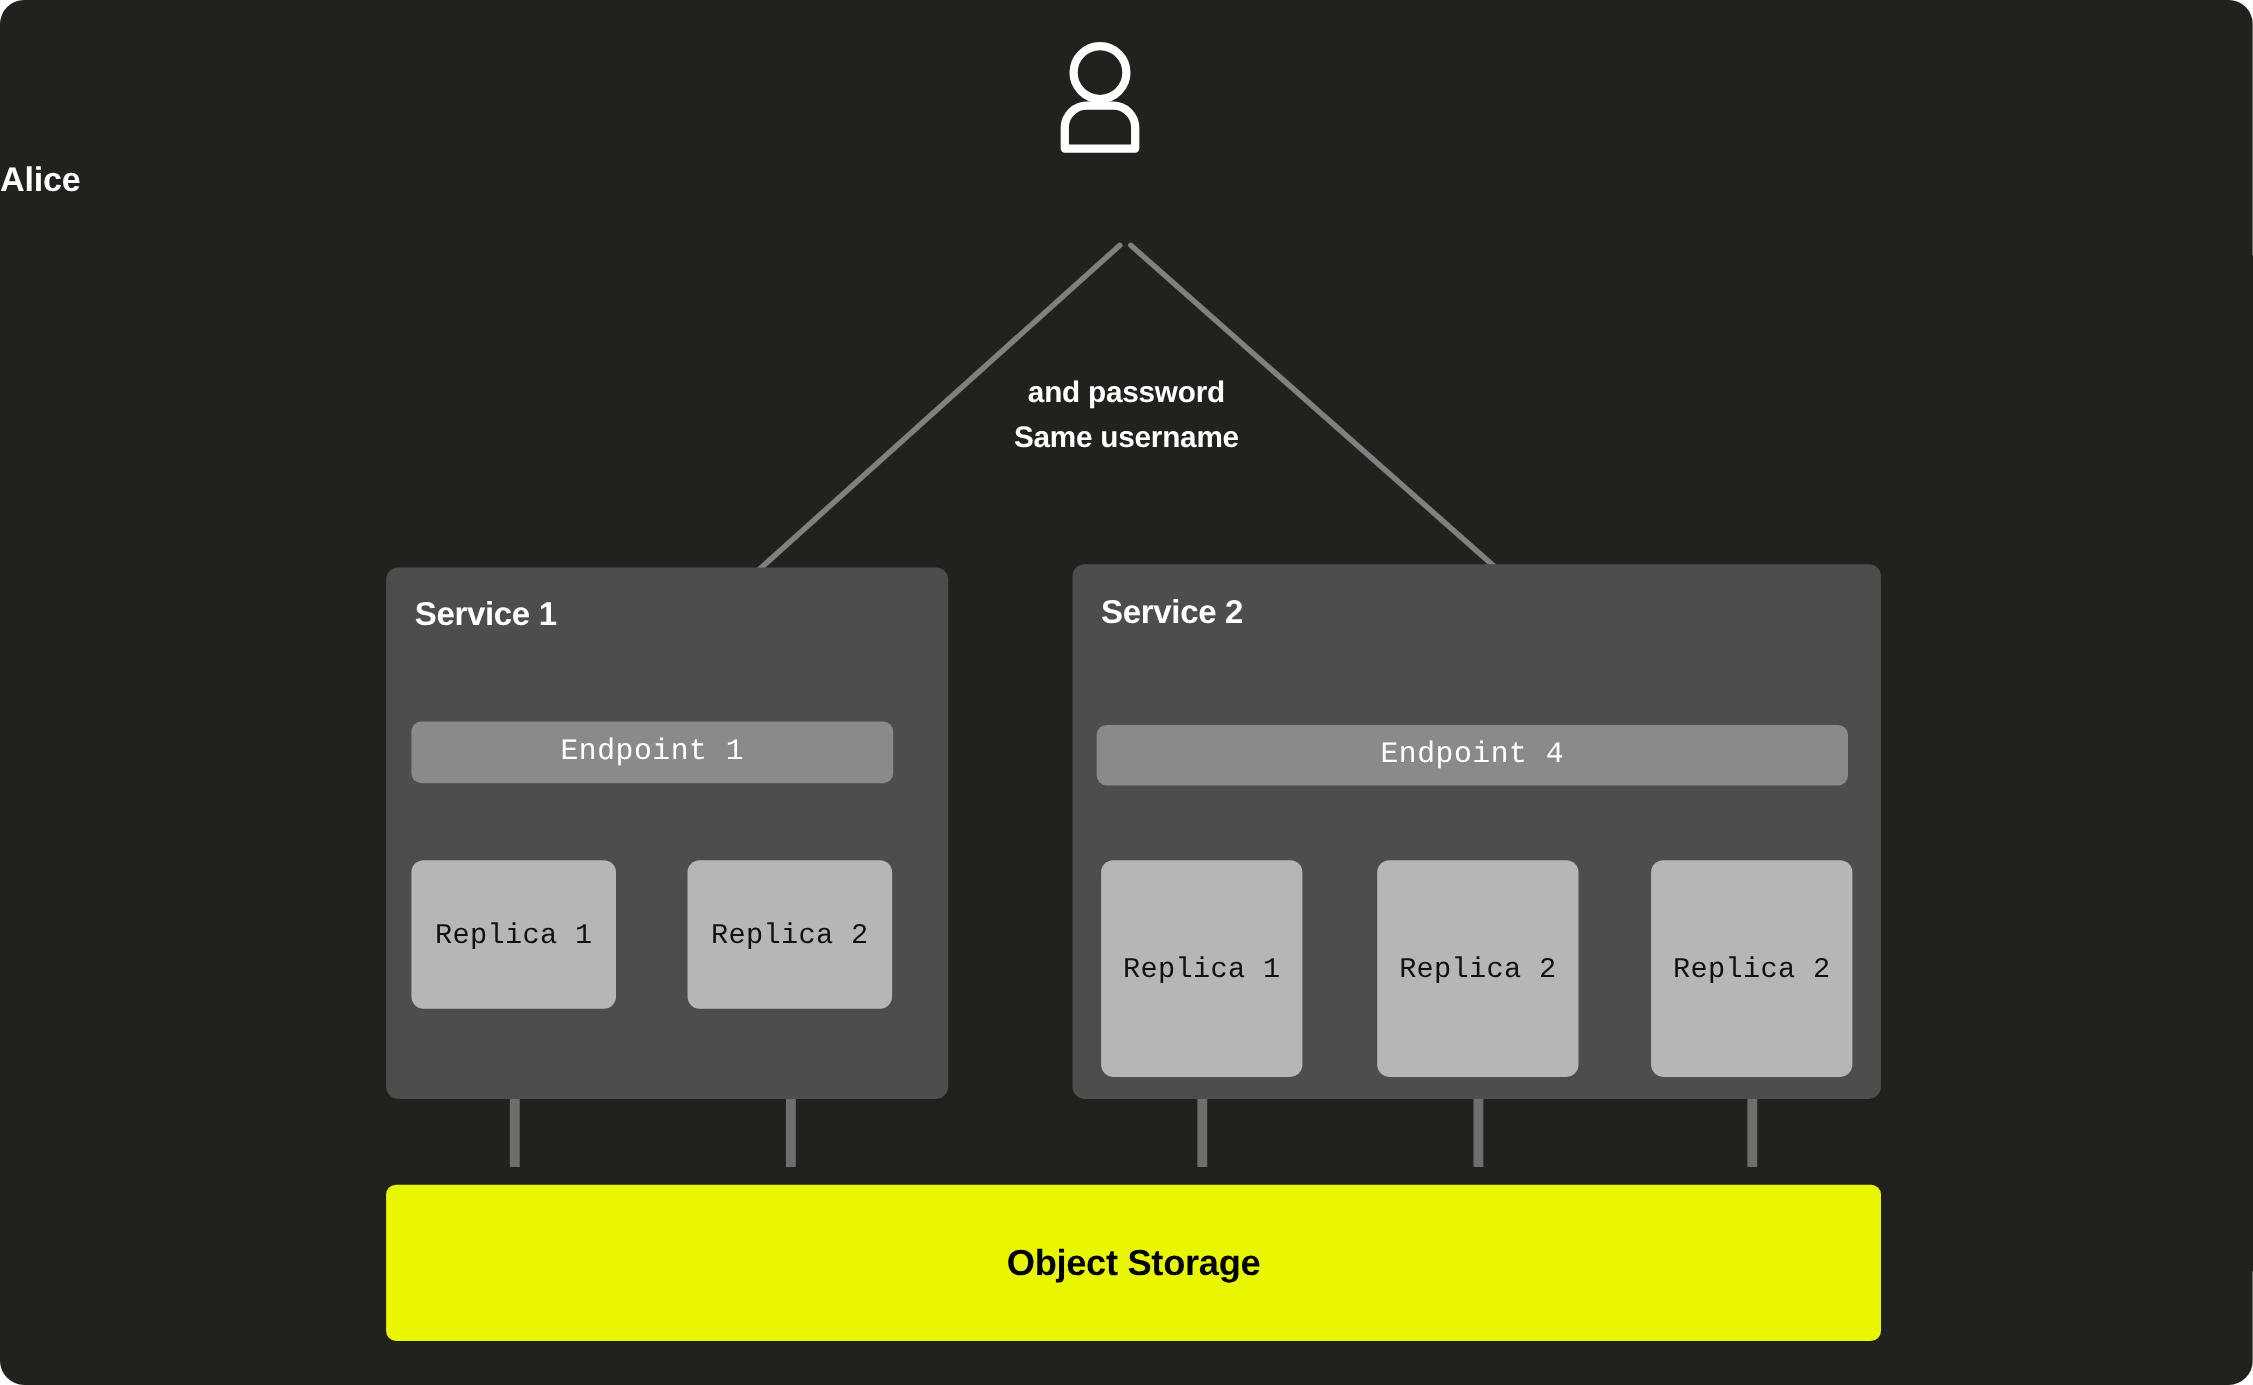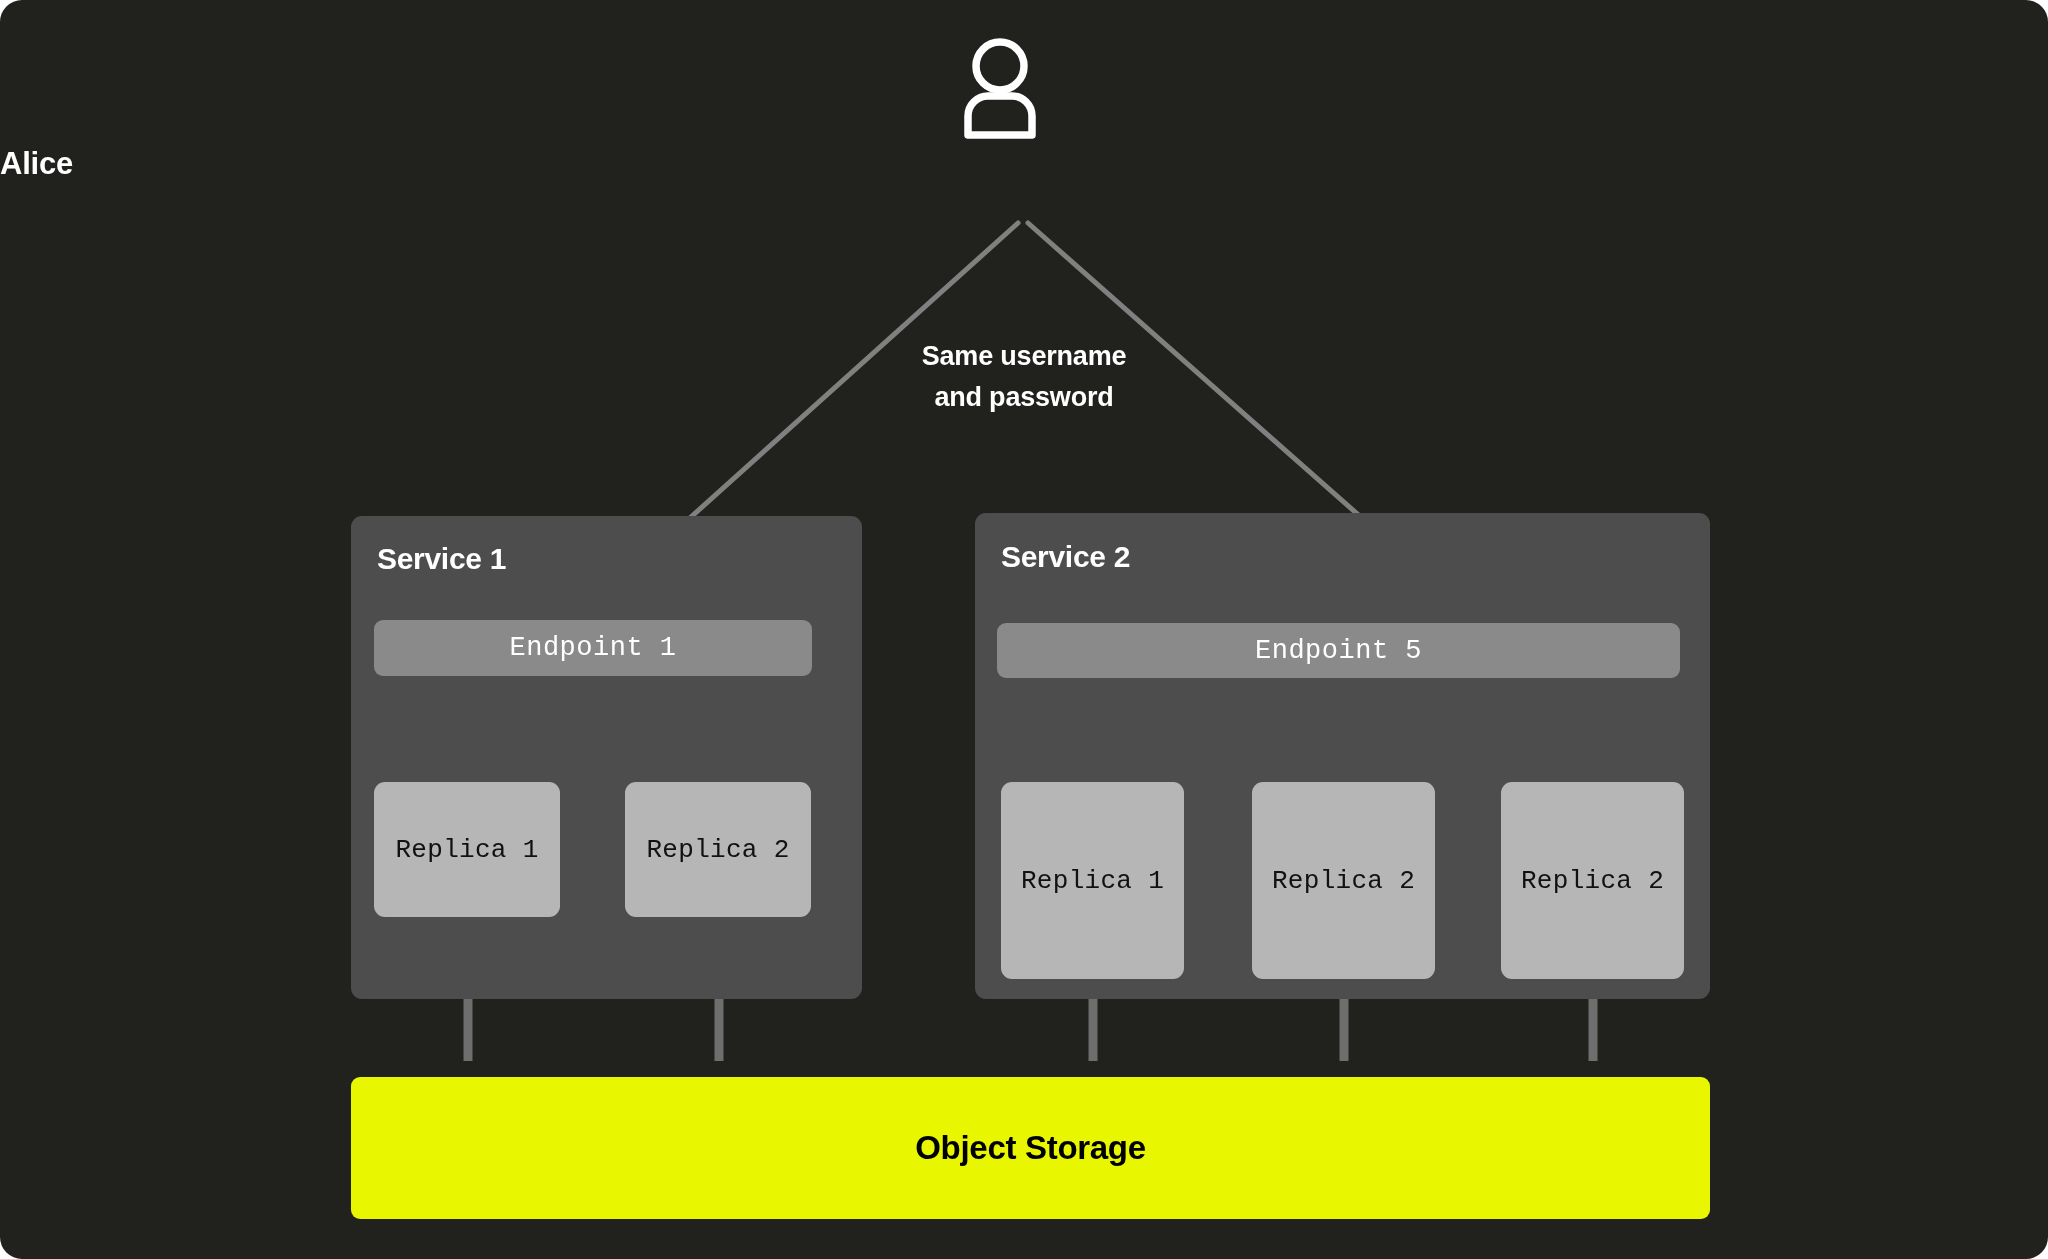--- a/index.html
+++ b/index.html
@@ -91,20 +91,21 @@
     position: absolute;
     background: #8a8a8a;
     border-radius: 9px;
     color: #ffffff;
     font-family: "Liberation Mono", "DejaVu Sans Mono", monospace;
     font-size: 27px;
     display: flex;
     align-items: center;
     justify-content: center;
     letter-spacing: 0.5px;
+    margin-top: 36px;
   }
   #service-1 .endpoint { left: 23px; top: 104px; width: 438px; height: 56px; }
   #service-2 .endpoint { left: 22px; top: 110px; width: 683px; height: 55px; }
 
   .replica {
     position: absolute;
     background: #b6b6b6;
     border-radius: 11px;
     color: #111111;
     font-family: "Liberation Mono", "DejaVu Sans Mono", monospace;
@@ -187,34 +188,34 @@
 
   <div id="actor">
     <svg class="glyph" viewBox="0 0 96 110">
       <circle cx="48" cy="36" r="24" fill="none" stroke="#ffffff" stroke-width="7.5"></circle>
       <path d="M16 105 L16 86 A20 20 0 0 1 36 66 L60 66 A20 20 0 0 1 80 86 L80 105 Z" fill="none" stroke="#ffffff" stroke-width="7.5" stroke-linejoin="round"></path>
     </svg>
     <span class="actor-label">Alice</span>
   </div>
 
   <div id="caption">
+    <div>and password</div>
     <div>Same username</div>
-    <div>and password</div>
   </div>
 
   <div class="service-panel" id="service-1">
     <div class="service-title">Service 1</div>
     <div class="endpoint">Endpoint 1</div>
     <div class="replica r0">Replica 1</div>
     <div class="replica r1">Replica 2</div>
   </div>
 
   <div class="service-panel" id="service-2">
     <div class="service-title">Service 2</div>
-    <div class="endpoint">Endpoint 5</div>
+    <div class="endpoint">Endpoint 4</div>
     <div class="replica r0">Replica 1</div>
     <div class="replica r1">Replica 2</div>
     <div class="replica r2">Replica 2</div>
   </div>
 
   <div id="storage">
     <span class="storage-label">Object Storage</span>
   </div>
 
 </div>

